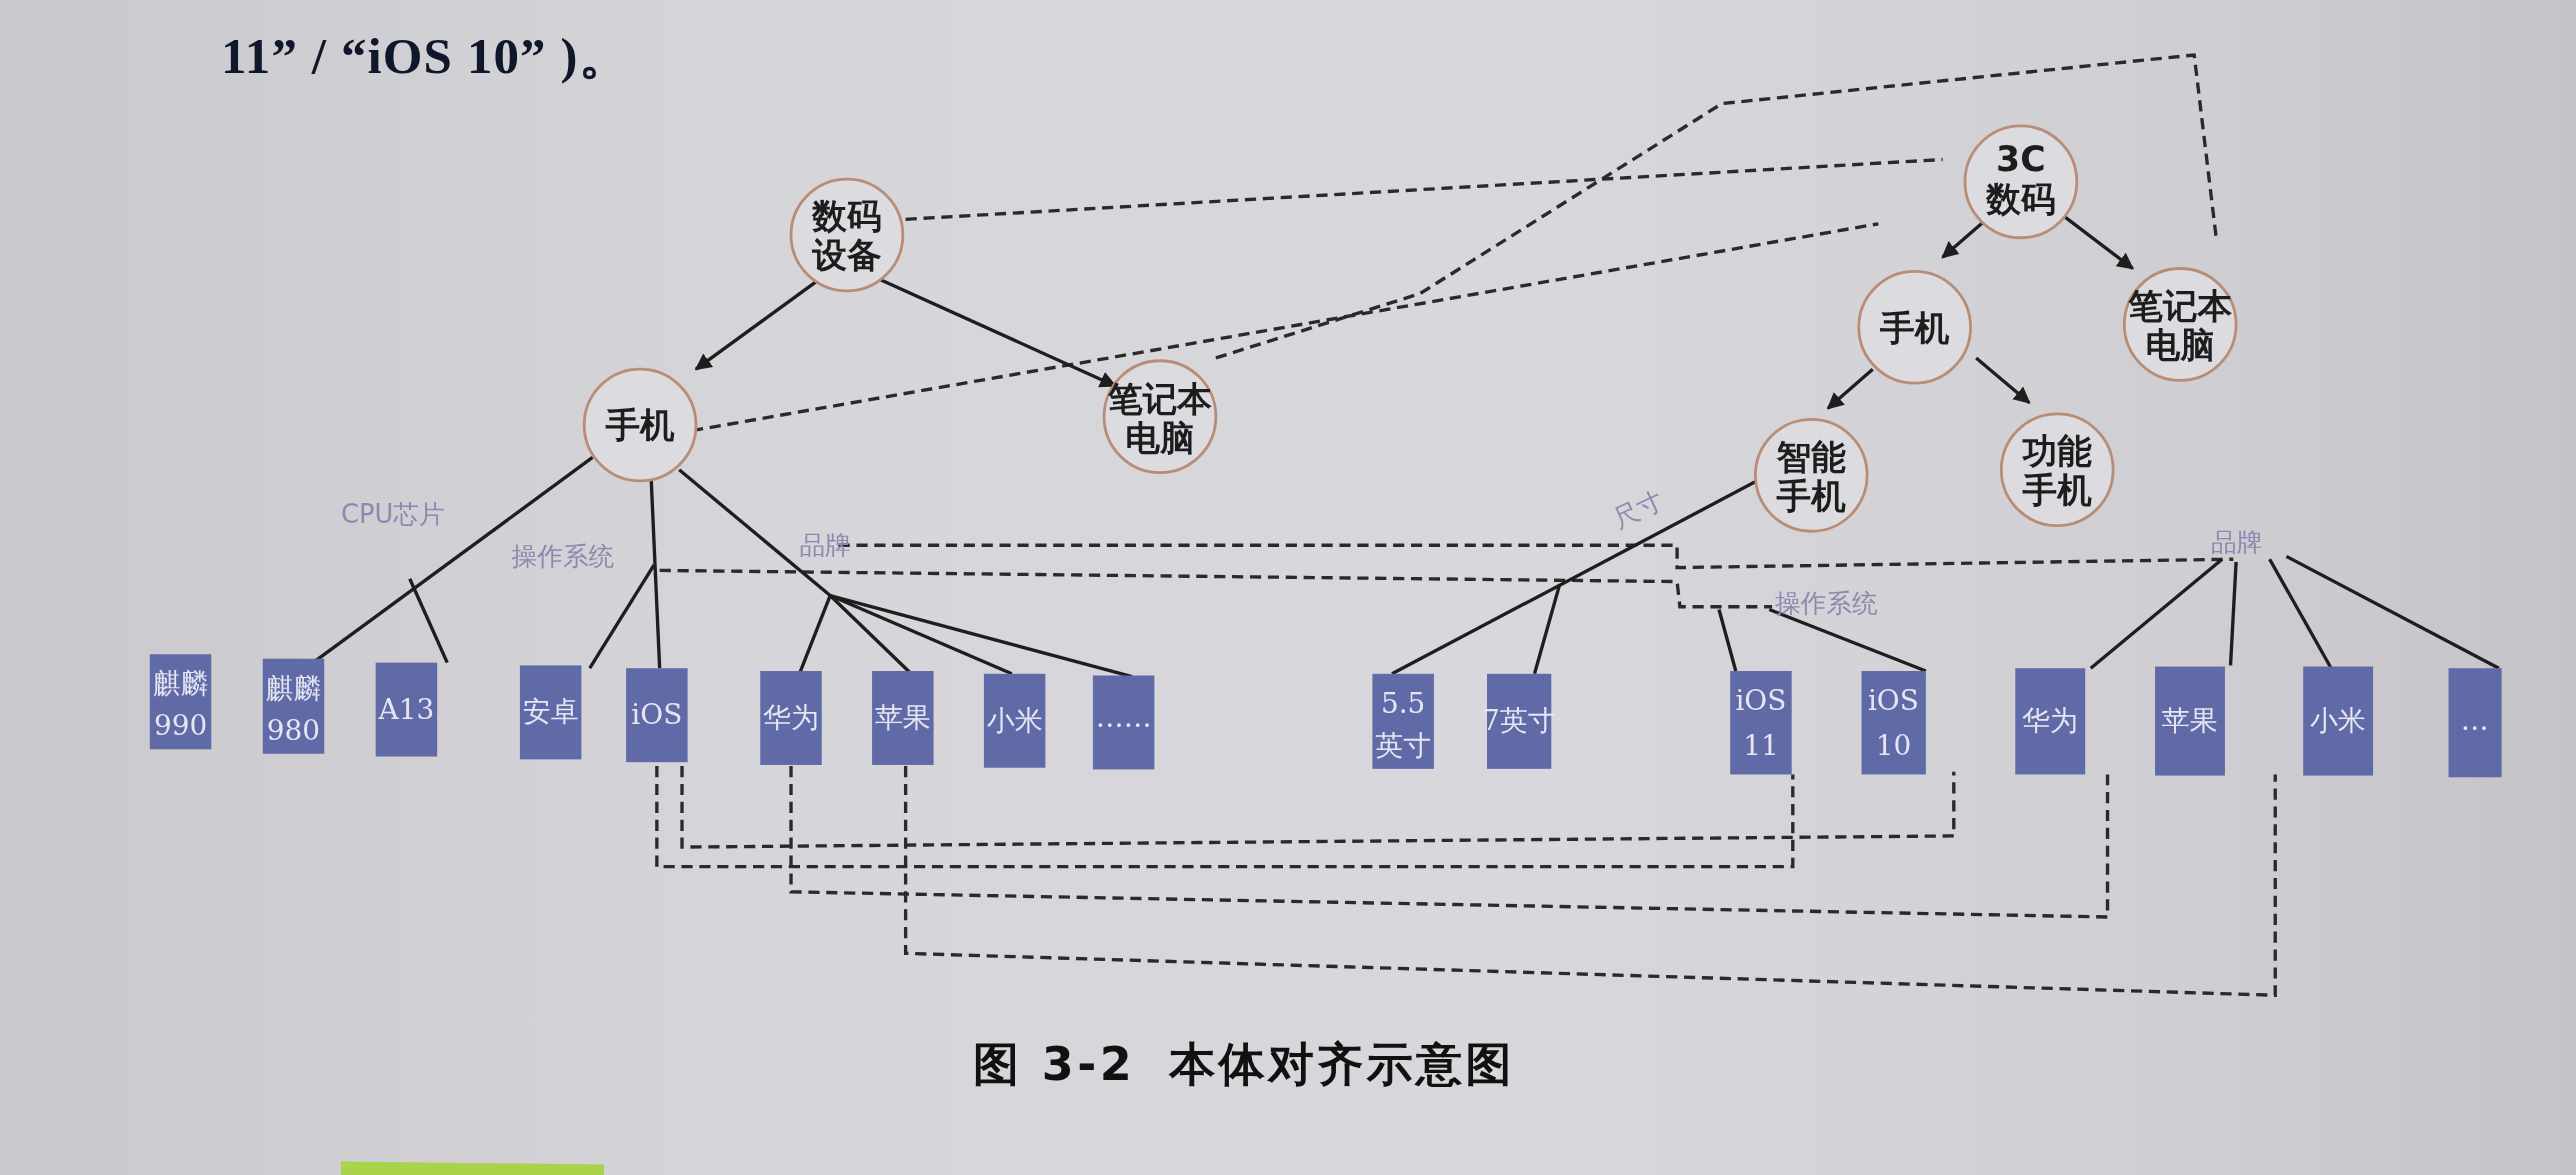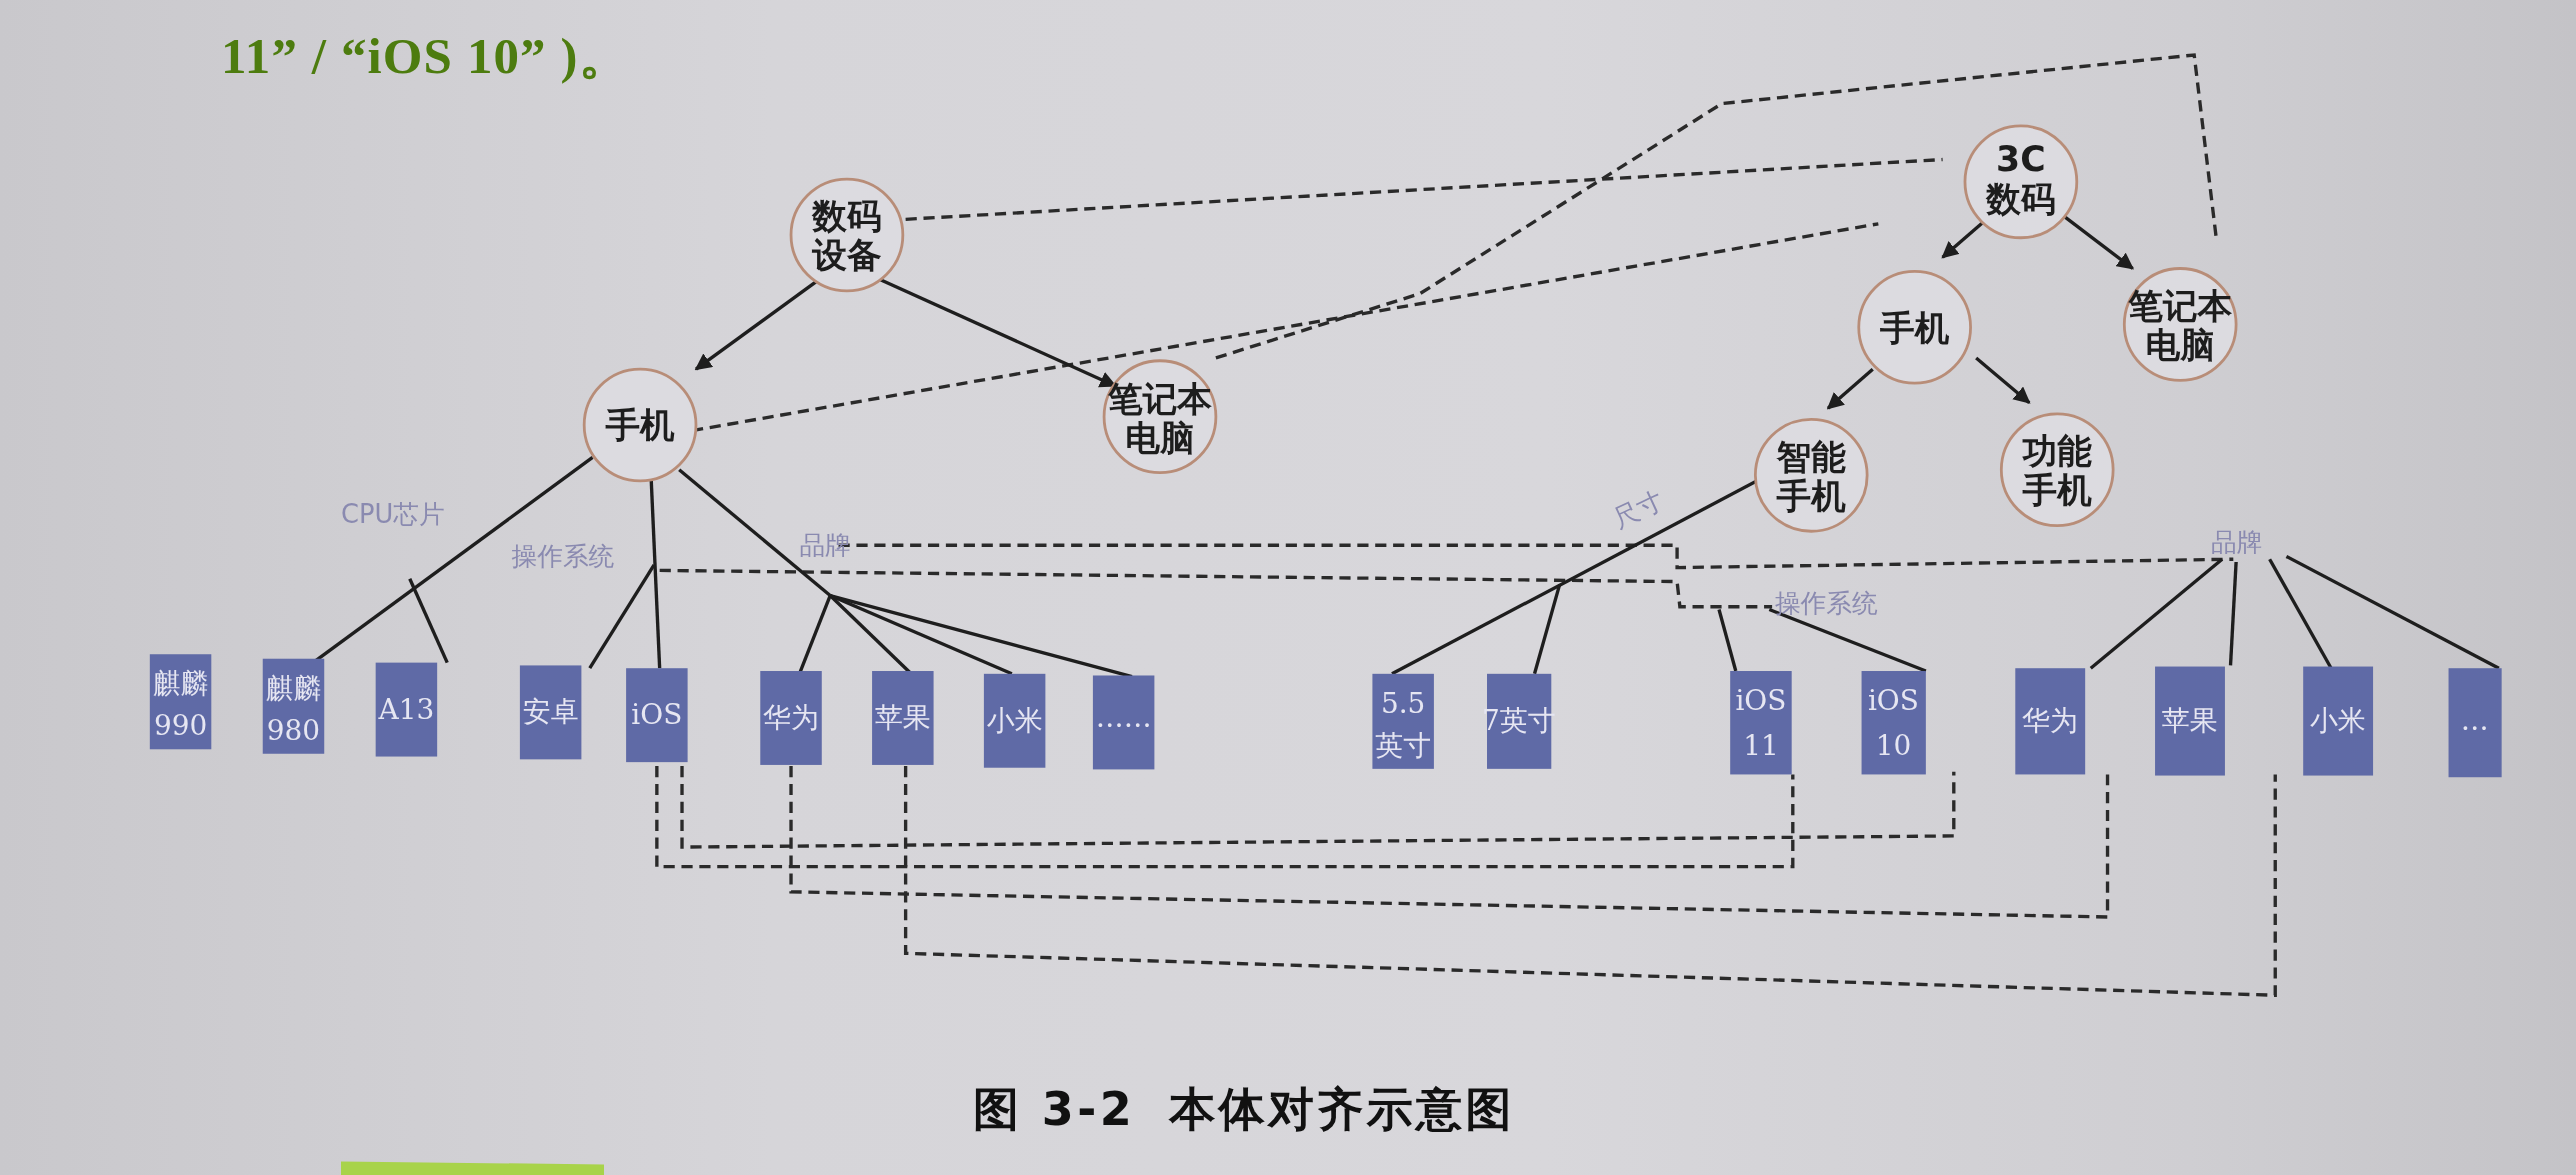--- a/index.html
+++ b/index.html
@@ -4,25 +4,25 @@
 <style>
   html, body { margin: 0; padding: 0; }
   body {
     width: 2576px; height: 1176px; overflow: hidden;
     background: linear-gradient(90deg, #c9c8cc 0%, #d6d5d9 30%, #d8d7db 60%, #cfced2 85%, #c4c3c7 100%);
     font-family: "DejaVu Serif", serif;
     position: relative;
   }
   .top-text {
     position: absolute; left: 221px; top: 22.4px;
-    font-family: "Liberation Serif", serif; font-size: 51px; font-weight: bold; color: #4d7c0f;
+    font-family: "Liberation Serif", serif; font-size: 51px; font-weight: bold; color: #0f172a;
     letter-spacing: 1.1px;
   }
   .caption {
-    position: absolute; left: 973px; top: 1079px;
+    position: absolute; left: 973px; top: 1034px;
     font-family: "DejaVu Sans", sans-serif; font-size: 46px; font-weight: bold; color: #111;
     letter-spacing: 3.4px;
   }
   .caption .num { margin-right: 34px; }
   .highlighter {
     position: absolute; left: 341px; top: 1163px; width: 263px; height: 22.4px;
     background: #a8d34a; transform: skewY(0.6deg);
   }
   svg#diagram { position: absolute; left: 0; top: 0; }
   .node circle { fill: #dcdbe0; stroke: #b88d78; stroke-width: 5; }

